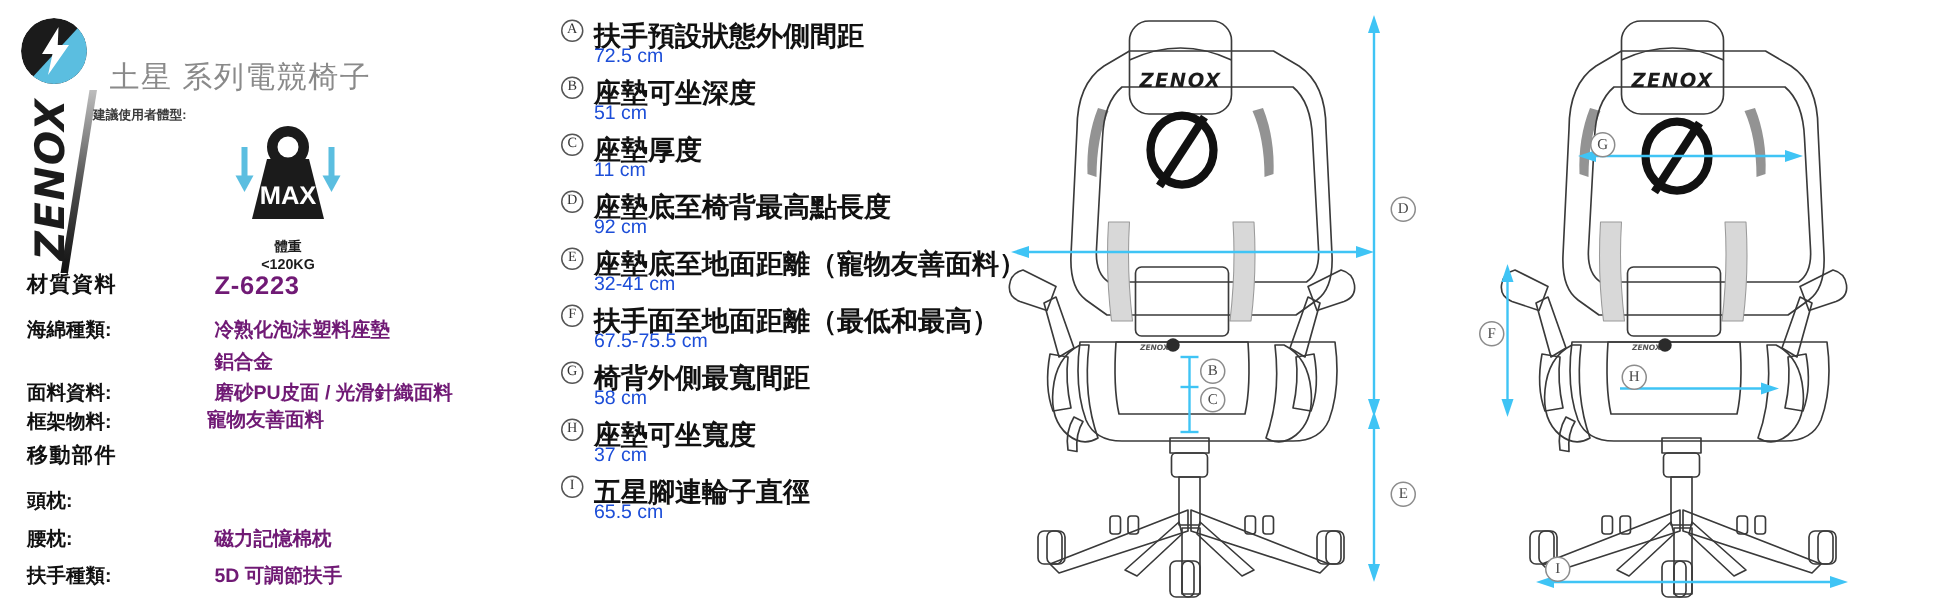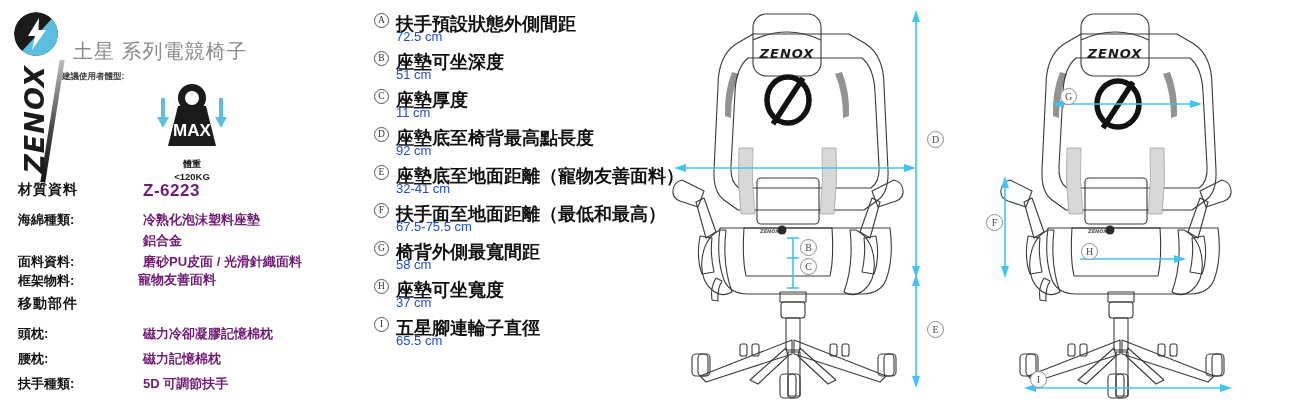--- a/index.html
+++ b/index.html
@@ -182,21 +182,20 @@
     <div class="spec-key" style="left:18px;  top:232px;margin-top:40px;">框架物料:</div>
     <div class="spec-val" style="left:143px; top:232px;">鋁合金</div>
 
     <div class="spec-key" style="left:18px;  top:253px;">面料資料:</div>
     <div class="spec-val" style="left:143px; top:253px;">磨砂PU皮面 / 光滑針織面料</div>
     <div class="spec-val" style="left:138px; top:271px;">寵物友善面料</div>
 
     <div class="sec-head" style="left:18px; top:295px;">移動部件</div>
 
     <div class="spec-key" style="left:18px;  top:325px;">頭枕:</div>
-    <div class="spec-val" style="left:143px; top:325px;">磁力冷卻凝膠記憶棉枕</div>
 
     <div class="spec-key" style="left:18px;  top:350px;">腰枕:</div>
     <div class="spec-val" style="left:143px; top:350px;">磁力記憶棉枕</div>
 
     <div class="spec-key" style="left:18px;  top:375px;">扶手種類:</div>
     <div class="spec-val" style="left:143px; top:375px;">5D 可調節扶手</div>
   </div>
 
   <div id="dim-list">
     <div class="dim-row" style="top:12px">

